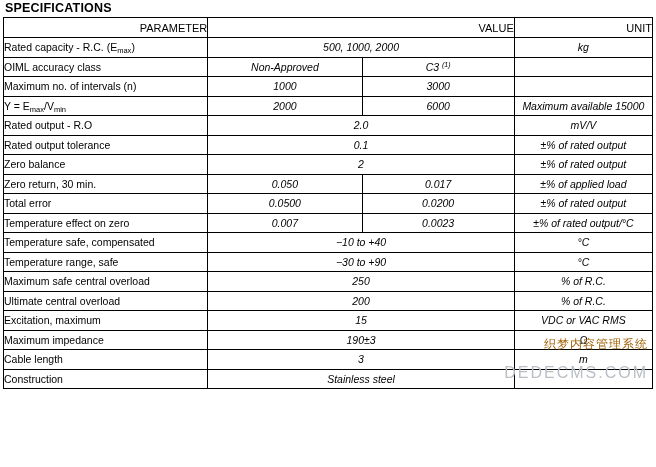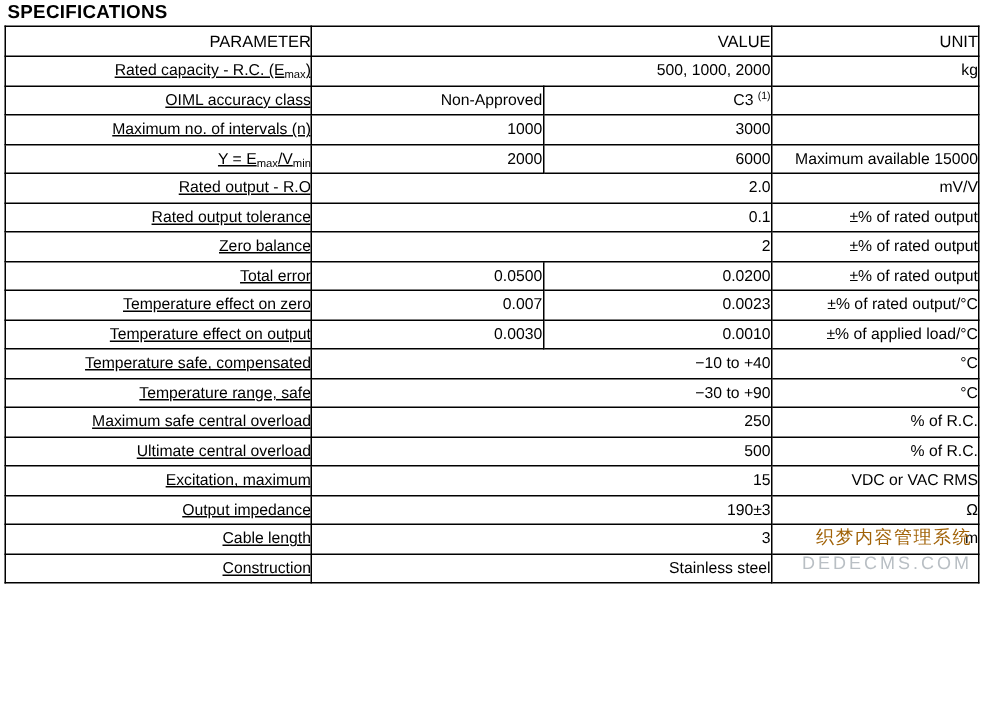--- a/index.html
+++ b/index.html
@@ -39,25 +39,25 @@
     border: 1px solid #000;
     font-size: 10.5px;
     height: 18.5px;
     padding: 0 0 0 0;
     vertical-align: middle;
     white-space: nowrap;
     overflow: hidden;
   }
   td.param {
     padding-left: 6px;
-    text-align: right;
-    text-decoration: underline;
+    text-align: left;
   }
   td.val, td.unit {
-    text-align: right;
+    text-align: center;
+    font-style: italic;
   }
   tr.head td {
     font-weight: normal;
     text-align: right;
     height: 19px;
     font-size: 11px;
   }
   .col-param { width: 204px; }
   .col-v1 { width: 154px; }
   .col-v2 { width: 152px; }
@@ -80,24 +80,24 @@
     bottom: 24px;
     text-align: right;
     pointer-events: none;
   }
   .wm-main {
     font-size: 12px;
     color: #a16207;
     letter-spacing: 1px;
   }
   .wm-sub {
-    font-size: 12px;
+    font-size: 16px;
     color: #b9bfc4;
     letter-spacing: 2px;
-    margin-top: 1px;
+    margin-top: 11px;
   }
 </style>
 </head>
 <body>
 
 <div class="sheet">
 
   <div class="title-bar">SPECIFICATIONS</div>
 
   <table class="spec">
@@ -145,64 +145,64 @@
           <td class="param">Rated output tolerance</td>
           <td class="val" colspan="2">0.1</td>
           <td class="unit">±% of rated output</td>
         </tr>
         <tr>
           <td class="param">Zero balance</td>
           <td class="val" colspan="2">2</td>
           <td class="unit">±% of rated output</td>
         </tr>
         <tr>
+          <td class="param">Zero return, 30 min.</td>
+          <td class="val">0.050</td>
+          <td class="val">0.017</td>
+          <td class="unit">±% of applied load</td>
+        </tr>
+        <tr>
           <td class="param">Total error</td>
           <td class="val">0.0500</td>
           <td class="val">0.0200</td>
           <td class="unit">±% of rated output</td>
         </tr>
         <tr>
           <td class="param">Temperature effect on zero</td>
           <td class="val">0.007</td>
           <td class="val">0.0023</td>
           <td class="unit">±% of rated output/°C</td>
         </tr>
         <tr>
-          <td class="param">Temperature effect on output</td>
-          <td class="val">0.0030</td>
-          <td class="val">0.0010</td>
-          <td class="unit">±% of applied load/°C</td>
-        </tr>
-        <tr>
           <td class="param">Temperature safe, compensated</td>
           <td class="val" colspan="2">−10 to +40</td>
           <td class="unit">°C</td>
         </tr>
         <tr>
           <td class="param">Temperature range, safe</td>
           <td class="val" colspan="2">−30 to +90</td>
           <td class="unit">°C</td>
         </tr>
         <tr>
           <td class="param">Maximum safe central overload</td>
           <td class="val" colspan="2">250</td>
           <td class="unit">% of R.C.</td>
         </tr>
         <tr>
           <td class="param">Ultimate central overload</td>
-          <td class="val" colspan="2">500</td>
+          <td class="val" colspan="2">200</td>
           <td class="unit">% of R.C.</td>
         </tr>
         <tr>
           <td class="param">Excitation, maximum</td>
           <td class="val" colspan="2">15</td>
           <td class="unit">VDC or VAC RMS</td>
         </tr>
         <tr>
-          <td class="param">Output impedance</td>
+          <td class="param">Maximum impedance</td>
           <td class="val" colspan="2">190±3</td>
           <td class="unit">Ω</td>
         </tr>
         <tr>
           <td class="param">Cable length</td>
           <td class="val" colspan="2">3</td>
           <td class="unit">m</td>
         </tr>
         <tr>
           <td class="param">Construction</td>

